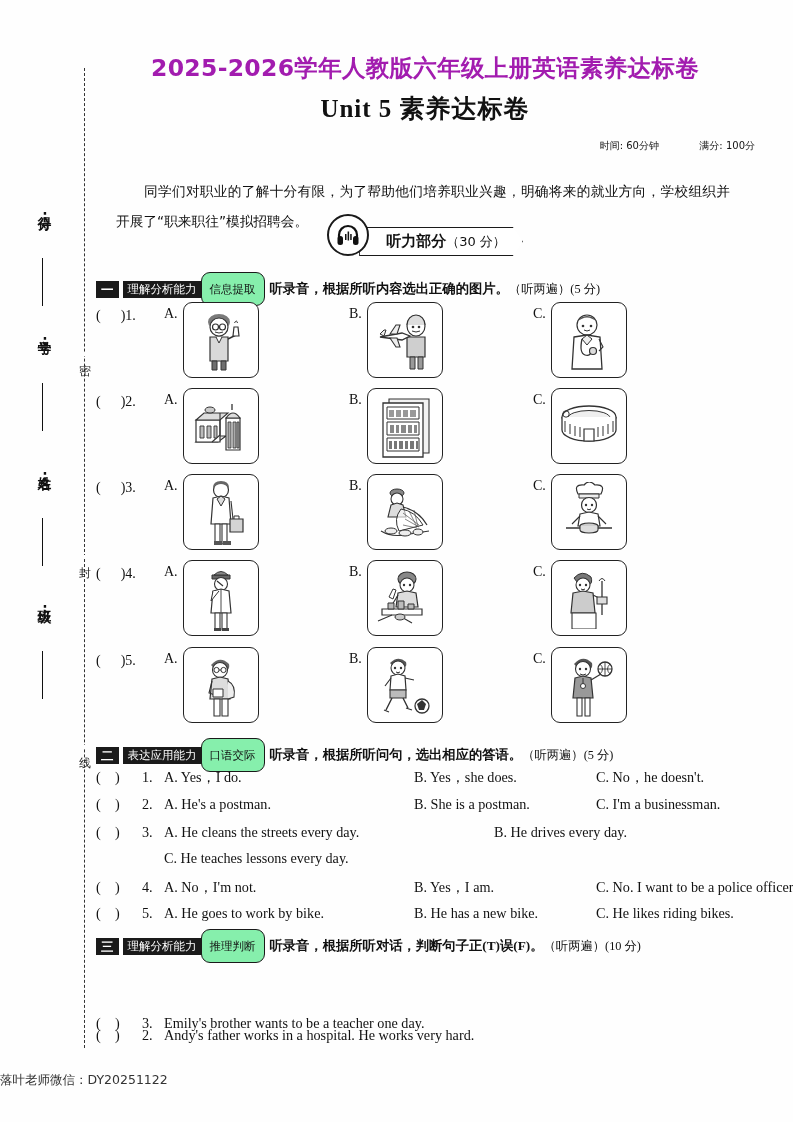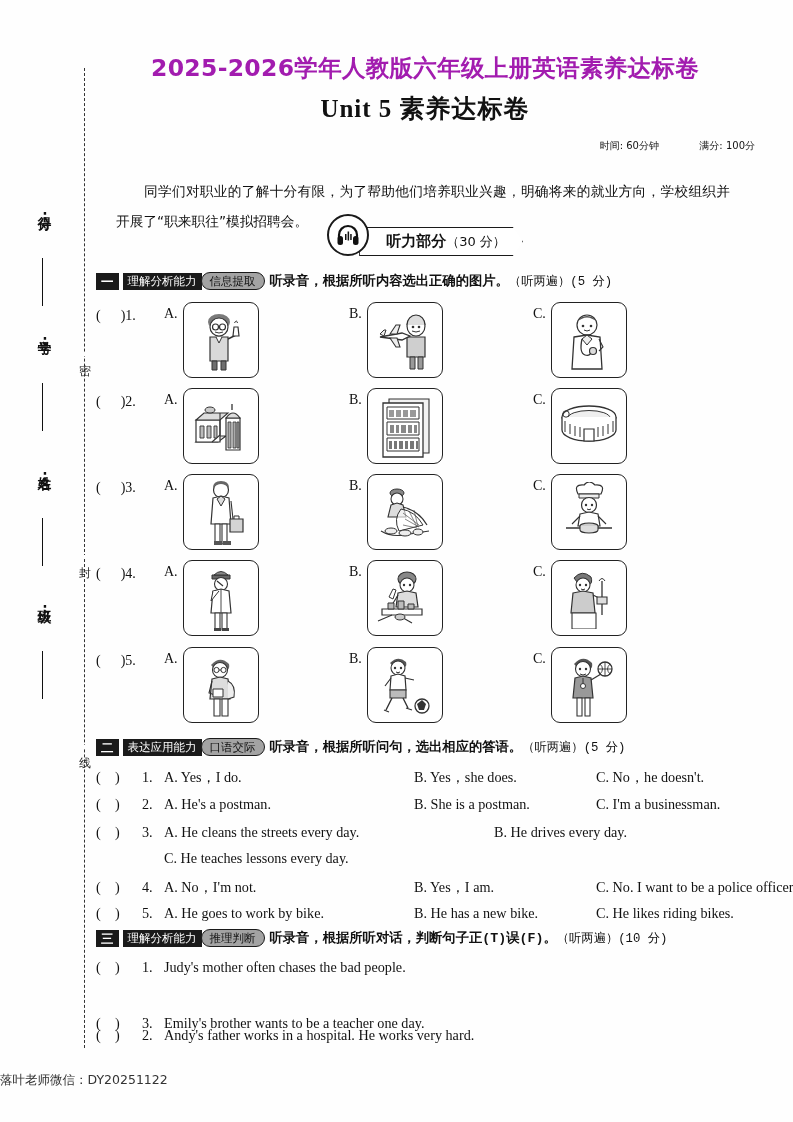--- a/index.html
+++ b/index.html
@@ -175,27 +175,27 @@
     font-size: 11.5px;
     padding: 2.5px 5px;
     line-height: 12px;
   }
   .tag-light {
     border: 1.3px solid #1a1a1a;
     border-radius: 9px;
     color: #111;
     font-family: "DejaVu Sans", sans-serif;
     font-size: 11.5px;
-    padding: 2px 8px;
+    padding: 10px 8px;
     line-height: 12px;
     margin-left: -1px;
-    background: #a3a3a3;
+    background: #86efac;
   }
   .sec-instr {
-    font-family: Liberation Mono, monospace;
+    font-family: Liberation Serif, serif;
     font-weight: bold;
     font-size: 13.3px;
     margin-left: 5px;
   }
   .sec-instr .light {
     font-weight: normal;
     font-size: 12.3px;
   }
 
   
@@ -638,23 +638,20 @@
 
   <div class="sec-head" style="top:929px;">
     <span class="sec-num">三</span>
     <span class="tag-dark">理解分析能力</span>
     <span class="tag-light">推理判断</span>
     <span class="sec-instr">
       <span>听录音，根据所听对话，判断句子正(T)误(F)。</span><span class="light">（听两遍）(10 分)</span>
     </span>
   </div>
 
-  <div class="trow" style="top:959px;">
-    <span class="lead">(&nbsp;&nbsp;&nbsp;&nbsp;)</span><span class="num">1.</span><span class="tf-text">Judy's mother often chases the bad people.</span>
-  </div>
   <div class="trow" style="top:1027px;">
     <span class="lead">(&nbsp;&nbsp;&nbsp;&nbsp;)</span><span class="num">2.</span><span class="tf-text">Andy's father works in a hospital. He works very hard.</span>
   </div>
   <div class="trow" style="top:1015px;">
     <span class="lead">(&nbsp;&nbsp;&nbsp;&nbsp;)</span><span class="num">3.</span><span class="tf-text">Emily's brother wants to be a teacher one day.</span>
   </div>
 
   <div class="footer">落叶老师微信：DY20251122</div>
 </div>
 

